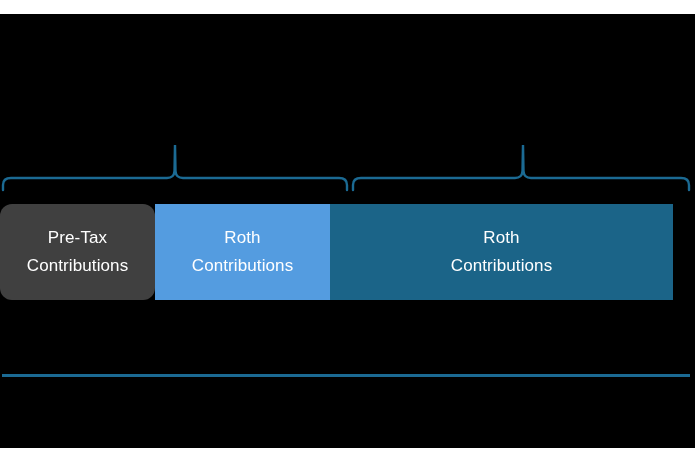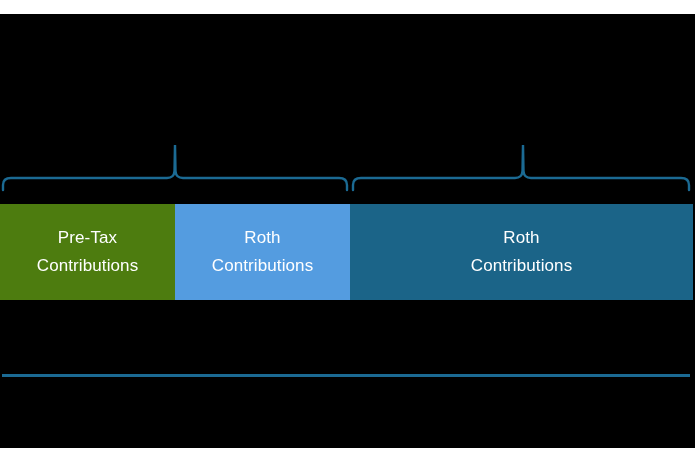--- a/index.html
+++ b/index.html
@@ -67,21 +67,21 @@
     font-size: 17px;
     line-height: 28px;
     text-align: center;
     letter-spacing: 0.1px;
     box-sizing: border-box;
   }
   .bar-line {
     display: block;
     white-space: nowrap;
   }
-  .bar-pretax   { width: 175px; background: #4d7c0f; }
+  .bar-pretax   { width: 155px; background: #404040; border-radius: 12px; }
   .bar-roth-mid { width: 175px; background: #549ce0; }
   .bar-roth-dk  { width: 343px; background: #1b6488; }
 
   
   .rule {
     position: absolute;
     left: 2px;
     top: 374px;
     width: 688px;
     height: 3px;

